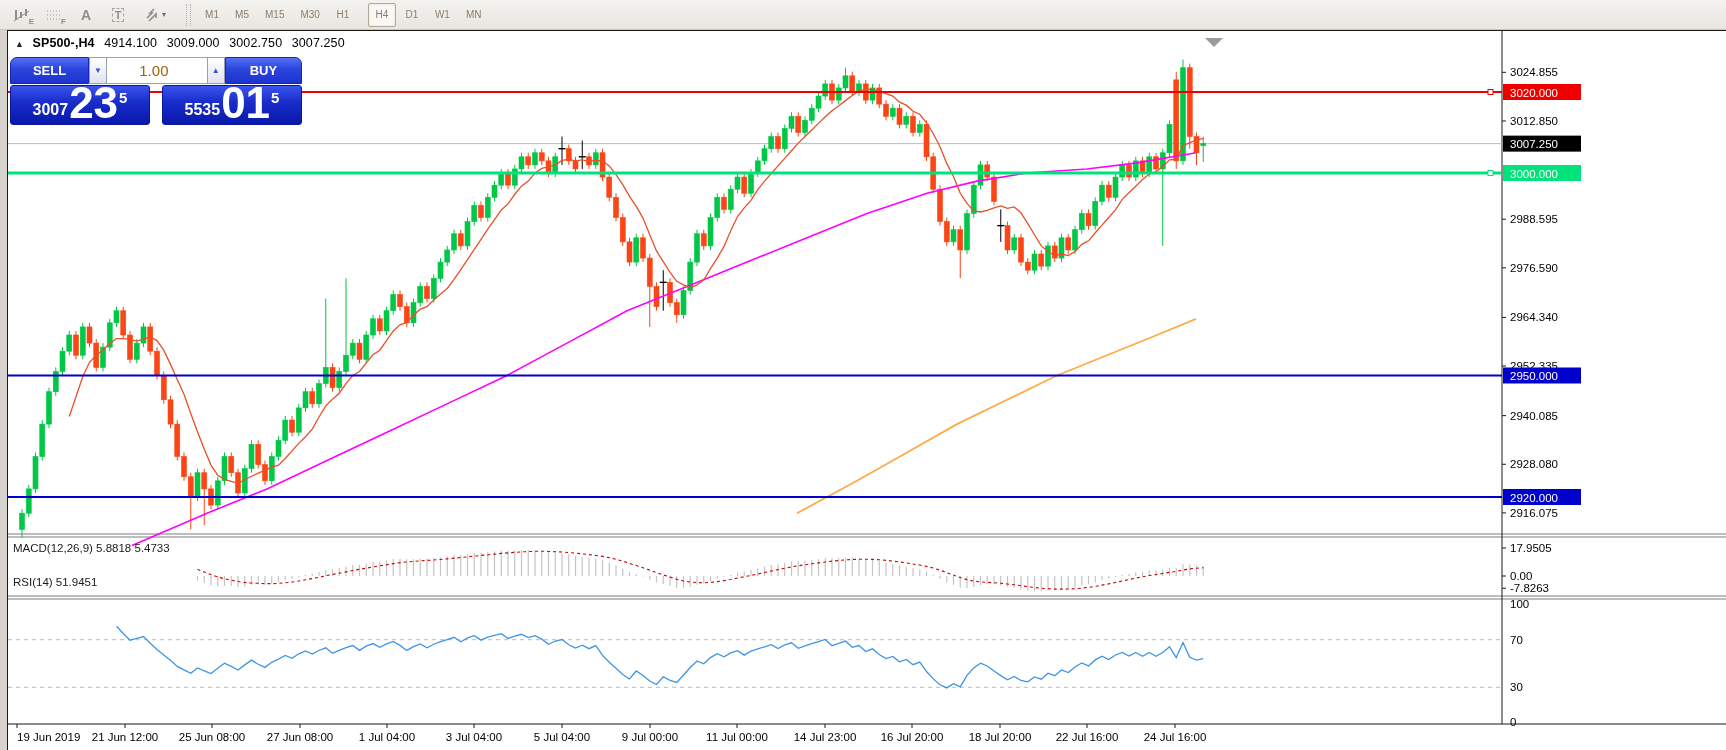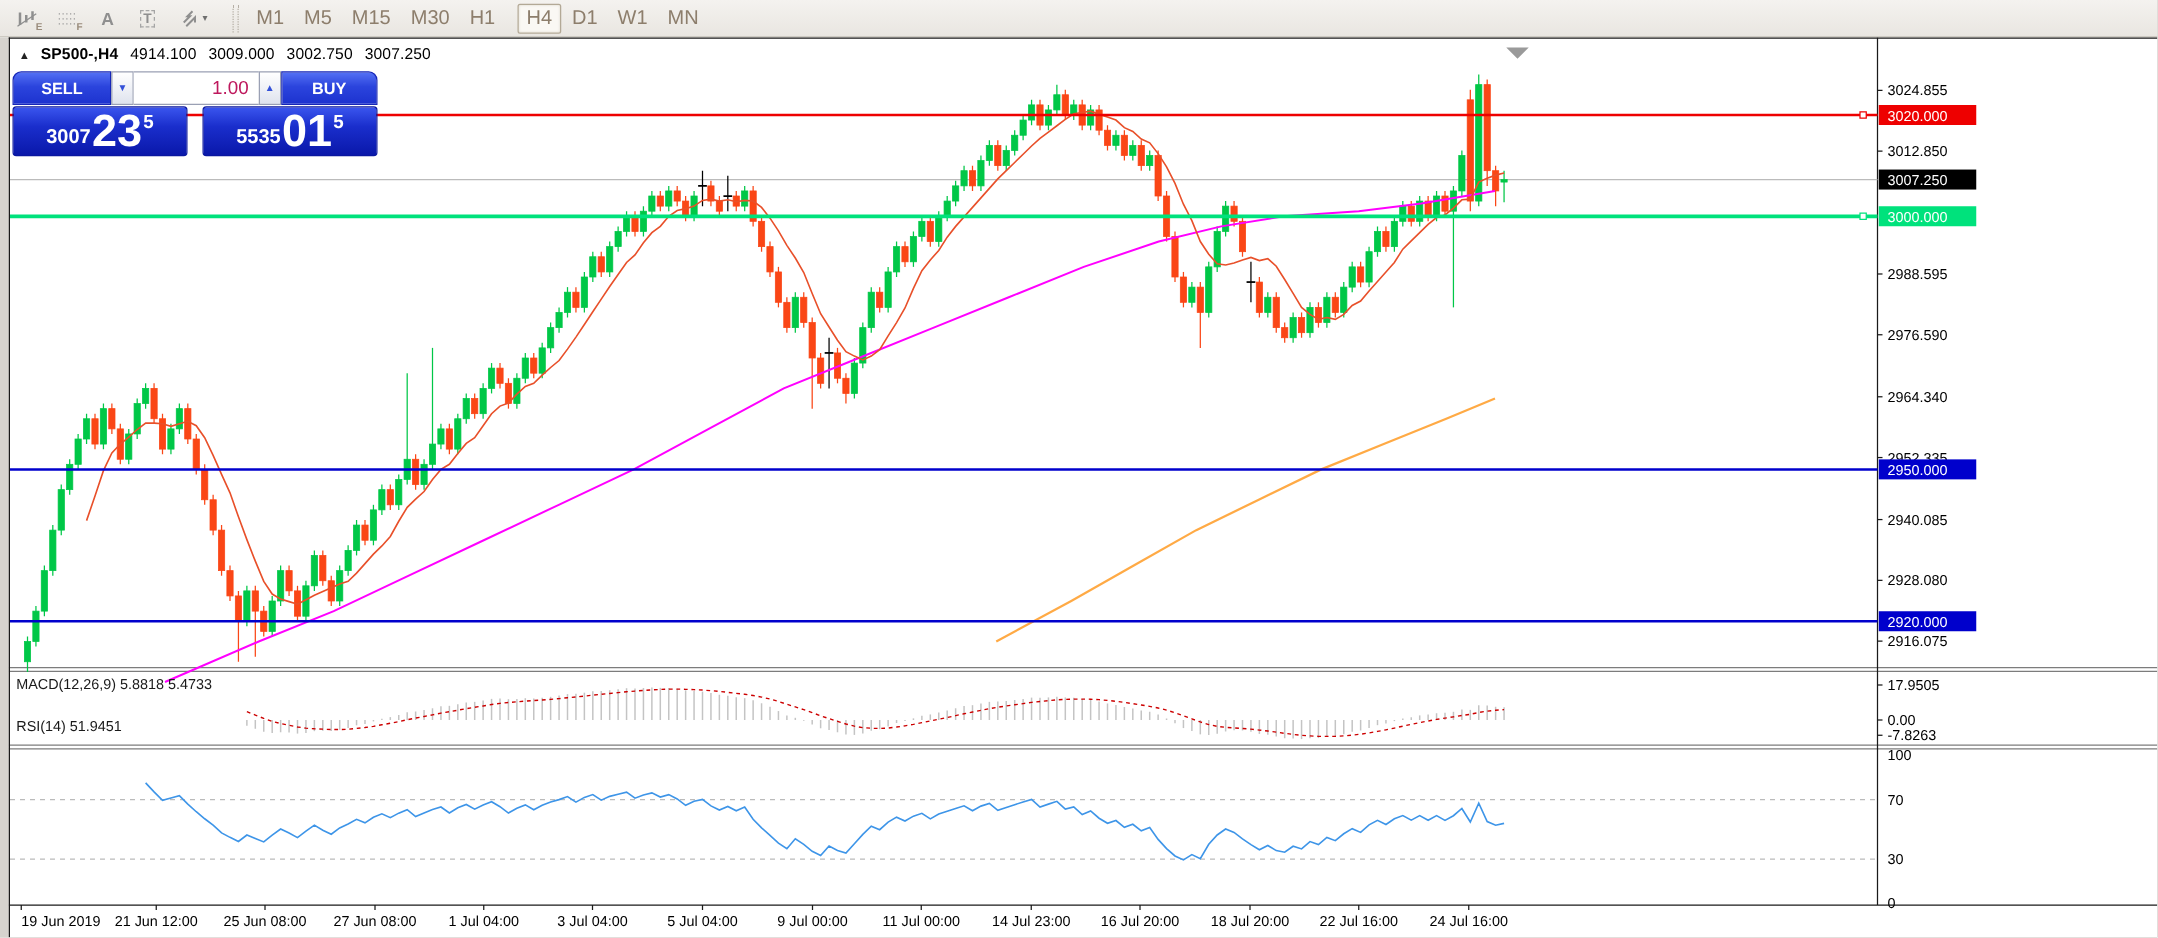--- a/index.html
+++ b/index.html
@@ -11,21 +11,21 @@
            background:linear-gradient(#f4f2ef,#e9e6e1);border-bottom:1px solid #c9c5bd;
            display:flex;align-items:center;padding-left:6px;}
   .tb-btn{width:30px;height:24px;margin:0 1px;border:1px solid transparent;border-radius:2px;
           display:flex;align-items:center;justify-content:center;position:relative;color:#8a8a8a;}
   .tb-sub{position:absolute;right:2px;bottom:0px;font-size:8px;color:#9a8c7c;font-weight:bold;}
   .tb-glyph{font-size:14px;color:#8f8f8f;font-weight:bold;}
   .tbox{border:1px dashed #a5a5a5;padding:0 2px;font-size:11px;color:#8f8f8f;font-weight:bold;}
   .tf-sep{width:5px;height:22px;margin:0 6px 0 10px;
           border-left:1px dotted #b5afa5;border-right:1px dotted #b5afa5;}
   .tf-btn{min-width:28px;height:24px;padding:0 6px;margin:0 1px;border:1px solid transparent;
-          background:transparent;font-size:16px;color:#8d7e6c;font-family:"Liberation Sans",sans-serif;
+          background:transparent;font-size:10px;color:#8d7e6c;font-family:"Liberation Sans",sans-serif;
           border-radius:2px;}
   .tf-btn.active{background:#faf8f4;border:1px solid #b3a996;box-shadow:inset 0 0 2px #d8d2c6;margin-left:10px;}
   .caret{font-size:8px;color:#6f6f6f;margin-left:2px;}
   
   .chartwin{position:absolute;left:0;top:30px;width:1726px;height:720px;background:#fff;
             border-left:7px solid #d6d3ce;}
   .chartwin .frame{position:absolute;left:0;top:0;width:1719px;height:720px;border:1px solid #1a1a1a;border-right:none;border-bottom:none;}
   #csvg{position:absolute;left:0;top:0;}
   .title{position:absolute;left:8px;top:6px;font-size:12.5px;color:#000;letter-spacing:0.1px;}
   .title .sym{font-weight:bold;}
@@ -35,28 +35,28 @@
   .tp{position:absolute;left:3px;top:27px;width:292px;}
   .tp-row1{display:flex;height:27px;}
   .sell-btn,.buy-btn{border:1px solid #1626b8;color:#fff;font-size:13px;font-weight:bold;
         background:linear-gradient(#5470f4 0%,#2b44dd 45%,#1d33cf 100%);
         font-family:"Liberation Sans",sans-serif;}
   .sell-btn{width:88px;border-radius:7px 0 0 0;}
   .buy-btn{width:86px;border-radius:0 7px 0 0;}
   .spin{width:20px;border:1px solid #9aa0b4;background:linear-gradient(#ffffff,#dfe3ee);
         color:#3350d8;font-size:8px;padding:0;}
   .vol{width:100px;border:1px solid #9aa0b4;border-left:none;border-right:none;
-       font-size:15px;text-align:right;padding-right:8px;color:#be185d;
+       font-size:15px;text-align:center;padding-right:8px;color:#a16207;
        font-family:"Liberation Sans",sans-serif;}
   .tp-row2{display:flex;margin-top:1px;gap:12px;}
   .price-box{height:40px;flex:1;border-radius:3px;border:1px solid #0a17a0;
         background:linear-gradient(#3a55ee 0%,#1a2ecc 40%,#0a18aa 100%);
         color:#fff;display:flex;align-items:flex-end;justify-content:center;padding-bottom:3px;}
   .price-box .pp{font-size:16px;font-weight:bold;line-height:1;margin-bottom:3px;}
-  .price-box .pb{font-size:36px;font-weight:bold;line-height:0.85;margin:0 1px;}
+  .price-box .pb{font-size:44px;font-weight:bold;line-height:0.85;margin:0 1px;}
   .price-box .ps{font-size:15px;font-weight:bold;line-height:1;margin-bottom:16px;}
   
   .annotation{position:absolute;left:1126px;top:194px;font-size:40px;font-weight:bold;
               color:#ff1c1c;white-space:nowrap;font-family:"Liberation Sans","DejaVu Sans",sans-serif;}
   .ind-label{position:absolute;left:6px;font-size:11.5px;color:#1a1a1a;}
   .ind-label b{font-weight:normal;}
 </style>
 </head>
 <body>
 

